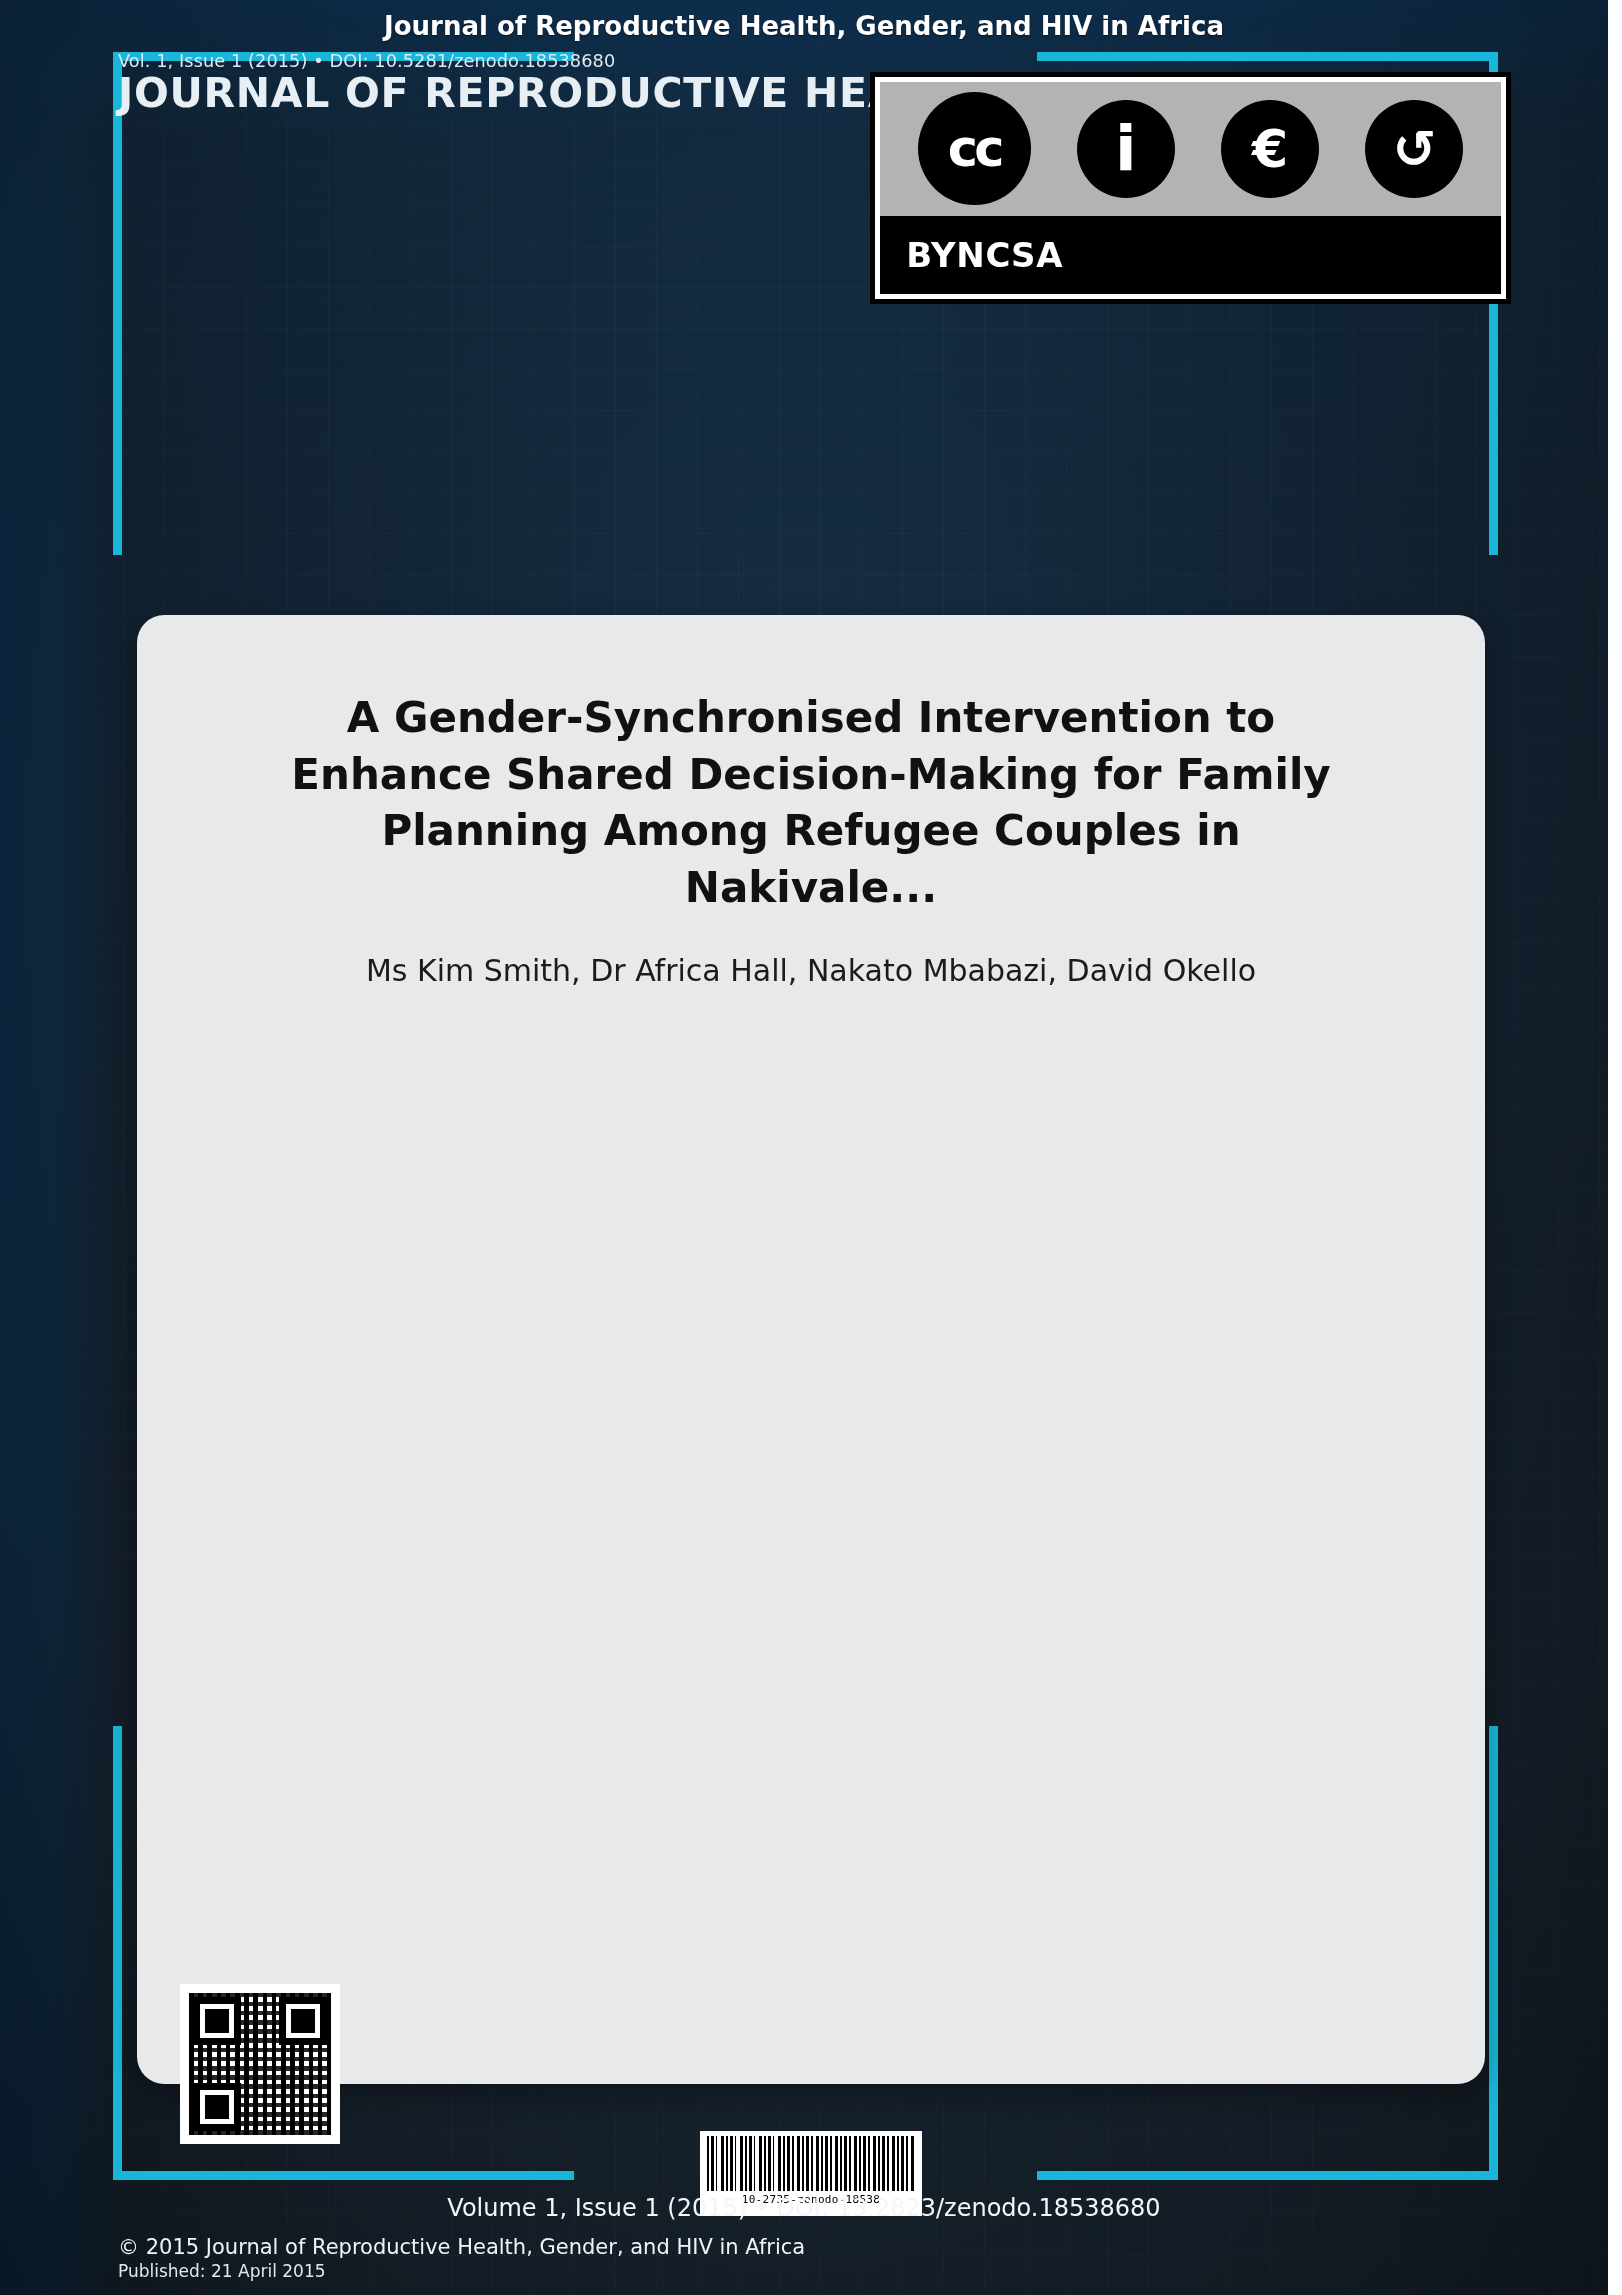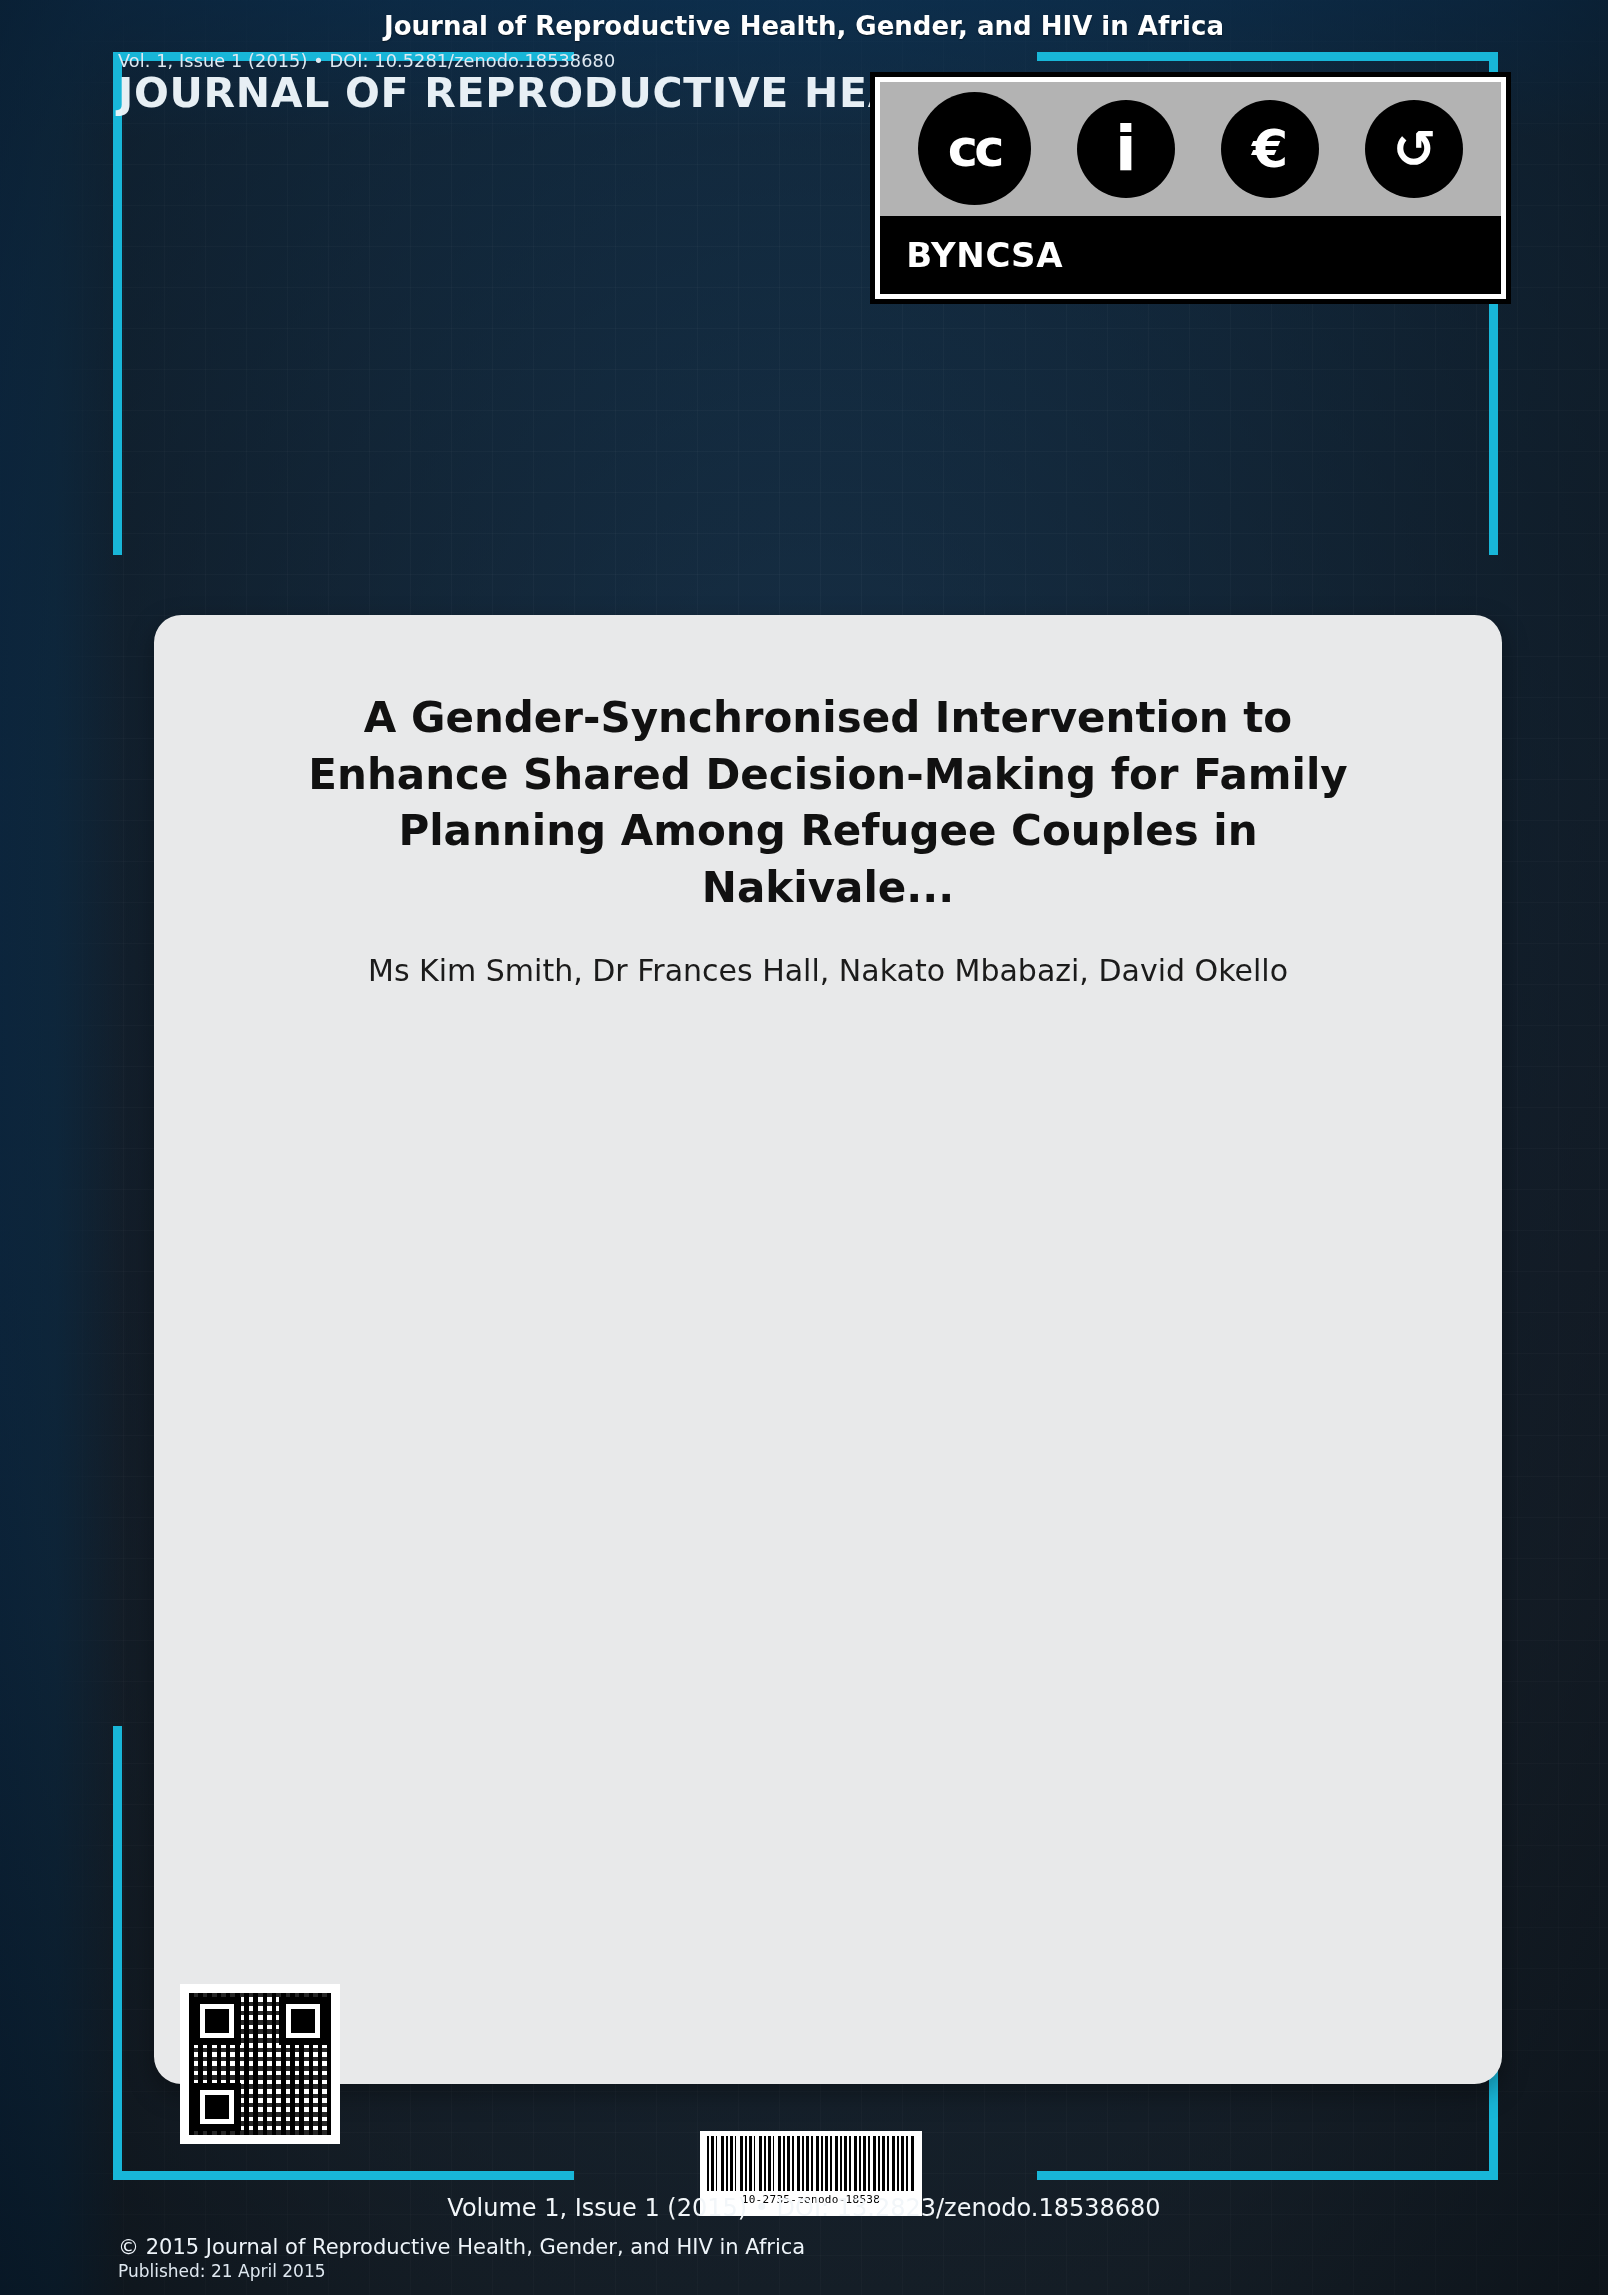--- a/index.html
+++ b/index.html
@@ -179,21 +179,21 @@
     font-size: 63px;
     line-height: 1;
     font-family: "DejaVu Sans", sans-serif;
   }
   .cc-glyph.small { font-size: 52px; }
   .cc-glyph.cc { font-size: 51px; letter-spacing: -3.9px; }
 
   
   .card {
     position: absolute;
-    left: 154px;
+    left: 137px;
     top: 615px;
     width: 1348px;
     height: 1469px;
     background: #e8e9ea;
     border-radius: 27.5px;
     box-shadow: 0 9.2px 26px rgba(0,0,0,0.35);
     box-sizing: border-box;
     padding: 39px 79px;
   }
   .paper-title {
@@ -348,21 +348,21 @@
       <div class="cc-bottom">
         <span>BY</span>
         <span>NC</span>
         <span>SA</span>
       </div>
     </div>
   </div>
 
   <div class="card">
     <div class="paper-title">A Gender-Synchronised Intervention to Enhance Shared Decision-Making for Family Planning Among Refugee Couples in Nakivale...</div>
-    <div class="authors">Ms Kim Smith, Dr Frances Hall, Nakato Mbabazi, David Okello</div>
+    <div class="authors">Ms Kim Smith, Dr Africa Hall, Nakato Mbabazi, David Okello</div>
   </div>
 
   <div class="qr">
     <div class="qr-img">
       <div class="qr-eye tl"></div>
       <div class="qr-eye tr"></div>
       <div class="qr-eye bl"></div>
     </div>
   </div>
 

